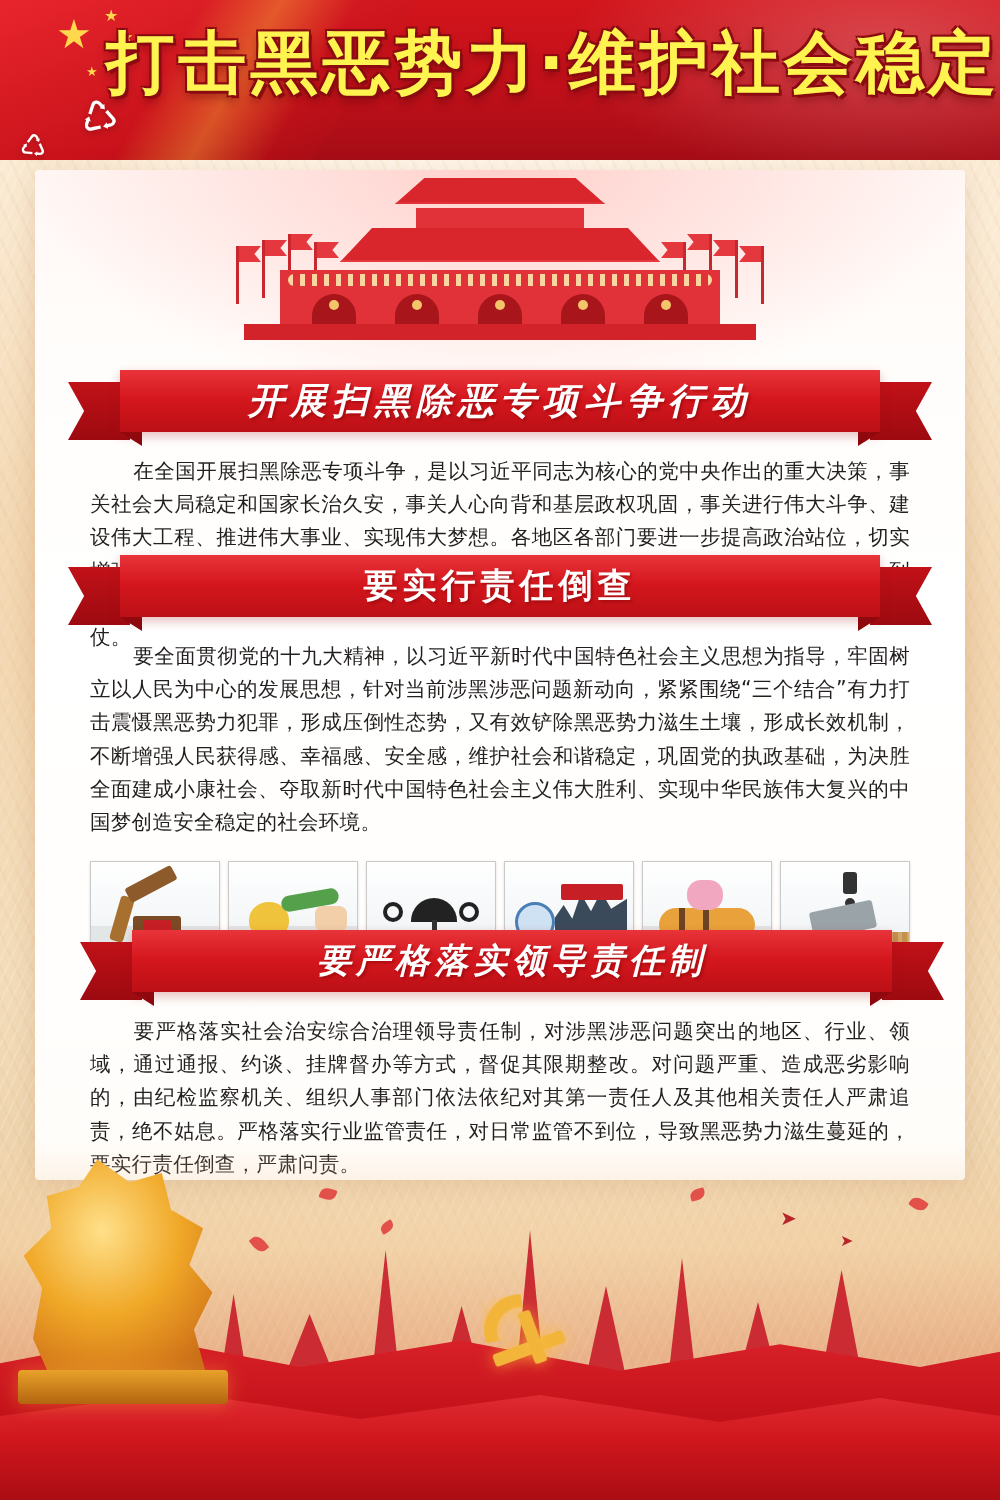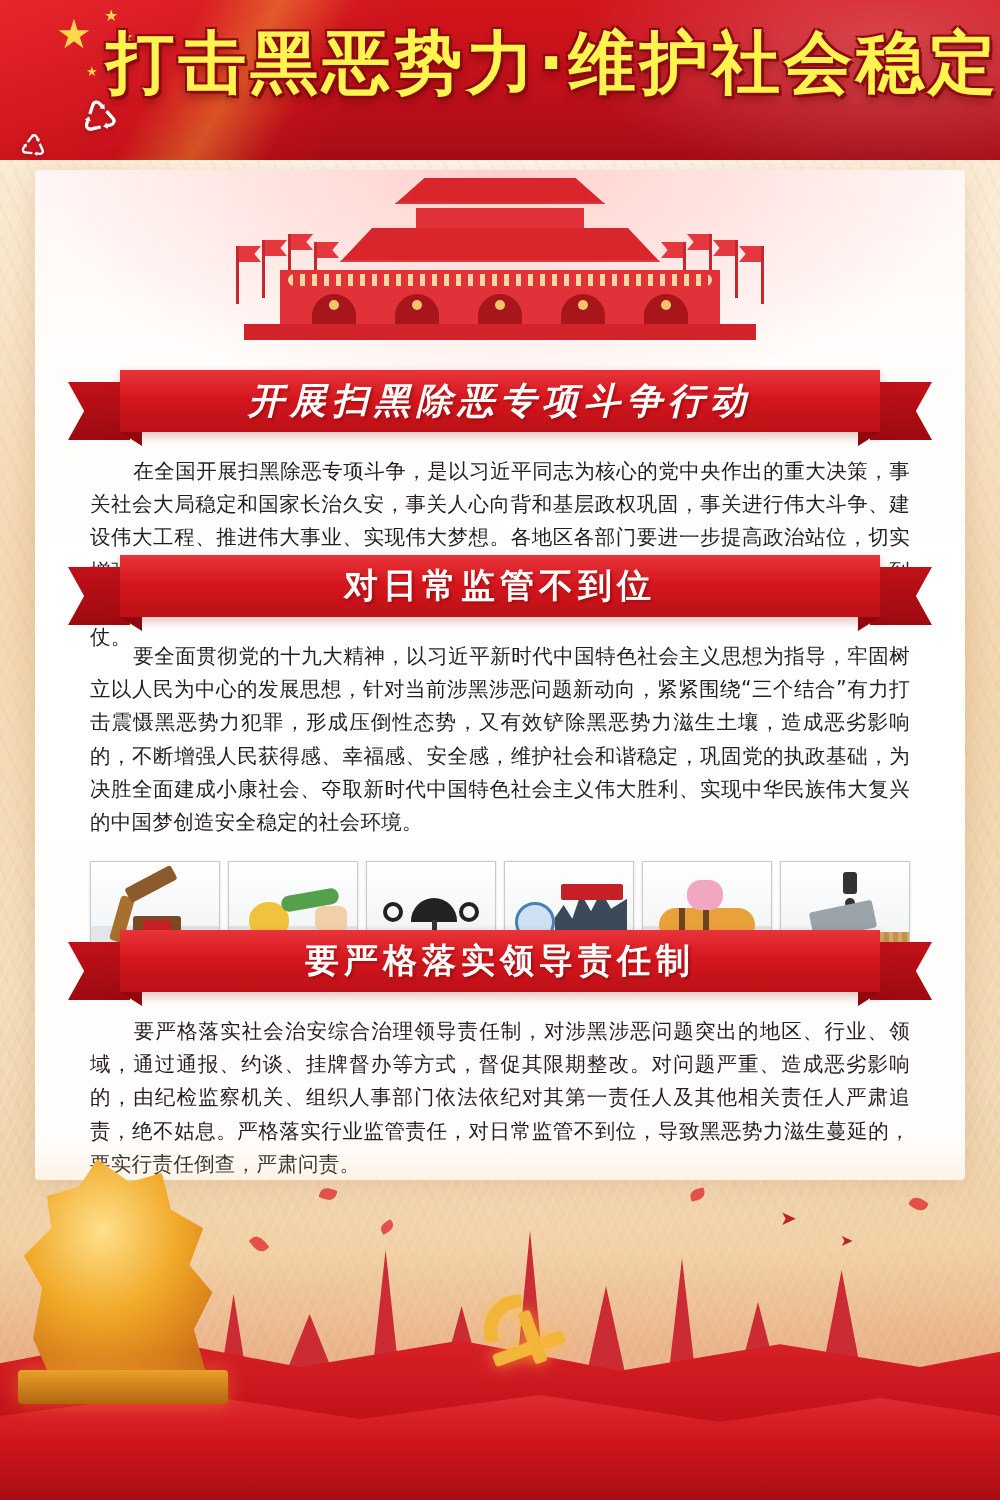--- a/index.html
+++ b/index.html
@@ -407,30 +407,30 @@
       <p class="para">
         <span class="indent"></span><span>在全国开展扫黑除恶专项斗争，是以习近平同志为核心的党中央作出的重大决策，事关社会大局稳定和国家长治久安，事关人心向背和基层政权巩固，事关进行伟大斗争、建设伟大工程、推进伟大事业、实现伟大梦想。各地区各部门要进一步提高政治站位，切实增强“四个意识”，充分认识开展扫黑除恶专项斗争的重大意义，切实把思想和行动统一到党中央部署上来，科学谋划、精心组织、周密实施，坚决打赢扫黑除恶专项斗争这场攻坚仗。</span>
       </p>
     </div>
 
     <div style="position:absolute; left:0; top:385px; width:930px;">
       <div class="ribbon">
         <div class="tail-l"></div>
         <div class="tail-r"></div>
         <div class="band">
-          <span>对日常监管不到位</span>
+          <span>要实行责任倒查</span>
         </div>
         <div class="notch-l"></div>
           <div class="notch-r"></div>
       </div>
     </div>
 
     <div style="position:absolute; left:55px; top:470px; width:820px;">
       <p class="para">
-        <span class="indent"></span><span>要全面贯彻党的十九大精神，以习近平新时代中国特色社会主义思想为指导，牢固树立以人民为中心的发展思想，针对当前涉黑涉恶问题新动向，紧紧围绕“三个结合”有力打击震慑黑恶势力犯罪，形成压倒性态势，又有效铲除黑恶势力滋生土壤，造成恶劣影响的，不断增强人民获得感、幸福感、安全感，维护社会和谐稳定，巩固党的执政基础，为决胜全面建成小康社会、夺取新时代中国特色社会主义伟大胜利、实现中华民族伟大复兴的中国梦创造安全稳定的社会环境。</span>
+        <span class="indent"></span><span>要全面贯彻党的十九大精神，以习近平新时代中国特色社会主义思想为指导，牢固树立以人民为中心的发展思想，针对当前涉黑涉恶问题新动向，紧紧围绕“三个结合”有力打击震慑黑恶势力犯罪，形成压倒性态势，又有效铲除黑恶势力滋生土壤，形成长效机制，不断增强人民获得感、幸福感、安全感，维护社会和谐稳定，巩固党的执政基础，为决胜全面建成小康社会、夺取新时代中国特色社会主义伟大胜利、实现中华民族伟大复兴的中国梦创造安全稳定的社会环境。</span>
       </p>
 
       <div class="cartoons">
         <div class="cartoon">
           <div class="c-sky"></div>
             <div class="c-ground"></div>
           <div class="c-obj c1-block"></div>
             <div class="c-obj c1-seal"></div>
           <div class="c-obj c1-handle"></div>
             <div class="c-obj c1-hammer"></div>
@@ -466,21 +466,21 @@
         <div class="cartoon">
           <div class="c-sky"></div>
           <div class="c-obj c6-mark"></div>
             <div class="c-obj c6-dot"></div>
           <div class="c-obj c6-slab"></div>
             <div class="c-obj c6-grass"></div>
         </div>
       </div>
     </div>
 
-    <div style="position:absolute; left:0; top:760px; width:930px;">
+    <div style="position:absolute; left:12px; top:760px; width:930px;font-style:italic;">
       <div class="ribbon">
         <div class="tail-l"></div>
         <div class="tail-r"></div>
         <div class="band">
           <span>要严格落实领导责任制</span>
         </div>
         <div class="notch-l"></div>
           <div class="notch-r"></div>
       </div>
     </div>

